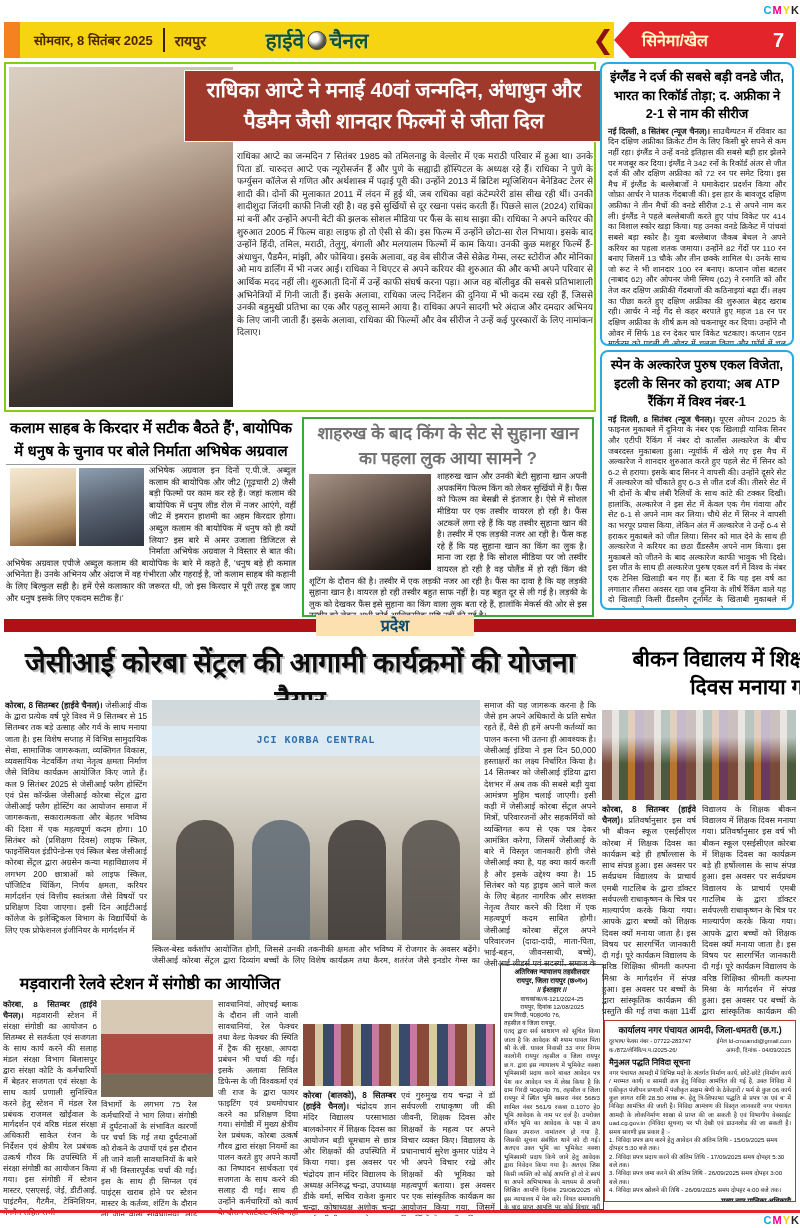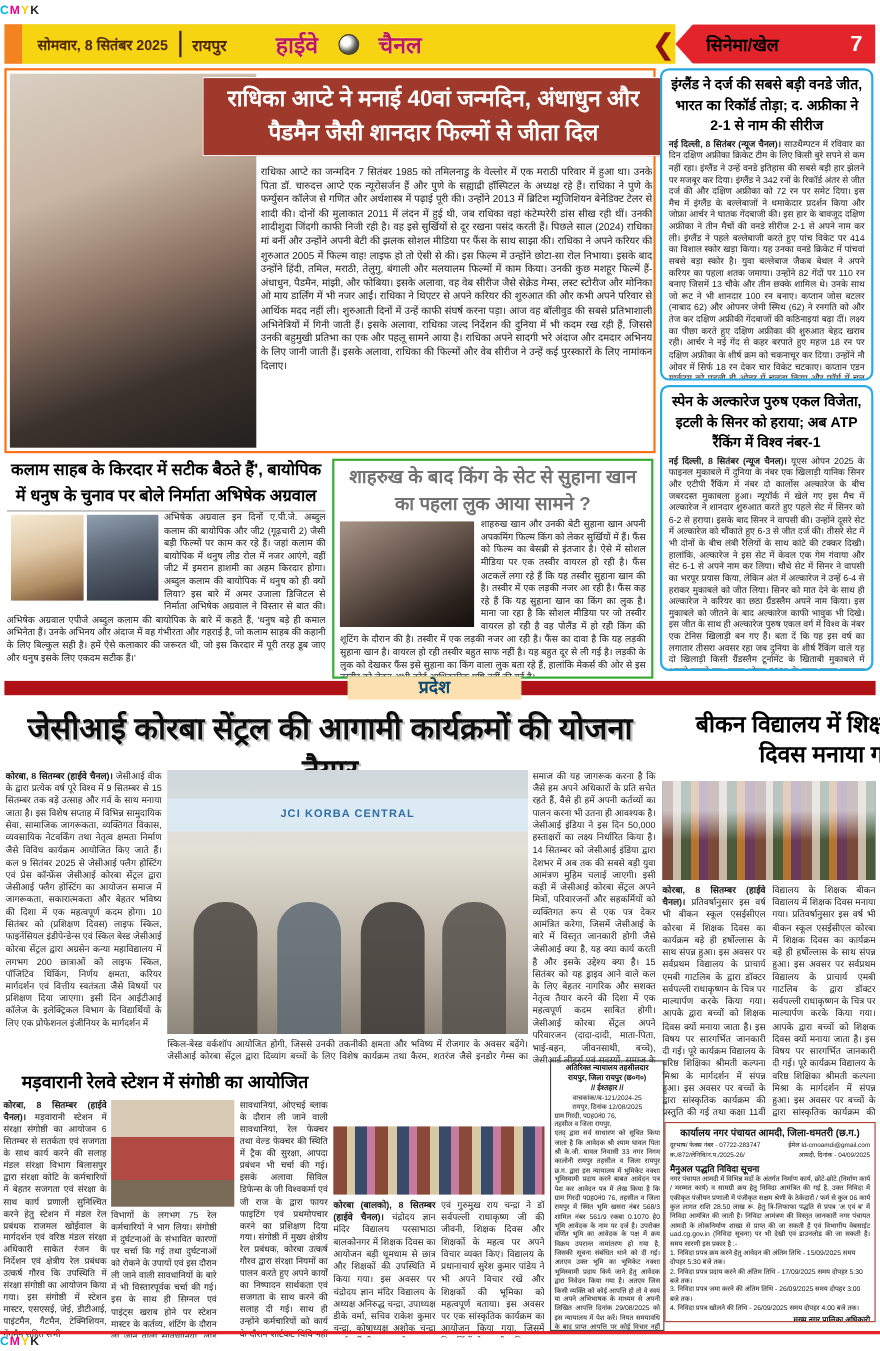--- a/index.html
+++ b/index.html
@@ -1,37 +1,37 @@
 <!DOCTYPE html>
 <html><head>
 <meta charset="utf-8">
 <style>
   html,body{margin:0;padding:0;background:#fff;}
   .page{position:relative;width:800px;height:1228px;background:#fff;overflow:hidden;
         font-family:"Liberation Sans","DejaVu Sans",sans-serif;color:#111;}
   
-  .cmyk{position:absolute;width:100%;text-align:left;font-weight:bold;font-size:11px;letter-spacing:1px;}
+  .cmyk{position:absolute;width:100%;text-align:right;font-weight:bold;font-size:11px;letter-spacing:1px;}
   .cmyk .c{color:#00aeef}.cmyk .m{color:#ec008c}.cmyk .y{color:#f5d000}.cmyk .k{color:#231f20}
   
   .header{position:absolute;left:4px;top:22px;width:792px;height:36px;display:flex;}
   .orange-block{width:16px;background:#f58220;}
   .yellow-area{flex:1;background:#f7d411;display:flex;align-items:center;position:relative;}
   .hdr-date{margin-left:14px;font-weight:bold;font-size:13px;color:#4d2600;}
   .hdr-div{width:2px;height:24px;background:#3a2200;margin:0 10px;}
   .hdr-city{font-weight:bold;font-size:14px;color:#4d2600;}
-  .masthead{position:absolute;left:50%;transform:translateX(-50%);display:flex;align-items:center;gap:18px;
-            font-weight:800;font-size:21px;color:#be185d;text-shadow:0 0 1px #fff;}
+  .masthead{position:absolute;left:50%;transform:translateX(-50%);display:flex;align-items:center;gap:3px;
+            font-weight:800;font-size:21px;color:#14532d;text-shadow:0 0 1px #fff;}
   .globe{width:17px;height:17px;border-radius:50%;background:radial-gradient(circle at 35% 35%,#fdfdfd 25%,#5a5a52 60%,#23231f);border:1px solid #3a3a33;}
   .hdr-chev{align-self:center;color:#8b1212;font-size:26px;font-weight:bold;margin-left:auto;line-height:0;}
   .red-area{width:182px;background:#e3242b;display:flex;align-items:center;justify-content:space-between;
             clip-path:polygon(16px 0,100% 0,100% 100%,16px 100%,0 50%);padding-left:28px;padding-right:12px;box-sizing:border-box;}
-  .section-name{color:#000000;font-weight:bold;font-size:16px;}
+  .section-name{color:#fef9c3;font-weight:bold;font-size:16px;}
   .page-num{color:#fff;font-weight:bold;font-size:20px;}
   
-  .lead-box{position:absolute;left:4px;top:62px;width:592px;height:350px;border:2px solid #f97316;box-sizing:border-box;}
+  .lead-box{position:absolute;left:4px;top:62px;width:592px;height:350px;border:2px solid #84cc16;box-sizing:border-box;}
   .radhika{position:absolute;left:3px;top:3px;width:224px;height:340px;
            background:linear-gradient(160deg,#d9cfc2 0%,#c9b6a4 30%,#8a7162 55%,#3c332e 78%,#23201d 100%);}
   .lead-headline{position:absolute;left:178px;top:6px;width:406px;background:#9e392c;border:1px solid #fff;
                  color:#fff;font-weight:800;font-size:20.5px;line-height:1.5;text-align:center;padding:4px 6px;}
   .lead-body{position:absolute;left:231px;top:86px;width:356px;height:256px;font-size:9px;line-height:1.4;
              text-align:justify;overflow:hidden;color:#1a1a1a;}
   
   .kalam{position:absolute;left:6px;top:417px;width:290px;height:200px;overflow:hidden;}
   .kalam-h{font-weight:800;font-size:15px;line-height:1.5;text-align:center;color:#000;border-bottom:1px solid #999;padding-bottom:2px;}
   .kalam-photos{float:left;width:134px;height:78px;display:flex;gap:3px;margin:3px 5px 2px 4px;}
@@ -56,21 +56,21 @@
                  color:#0c4a6e;font-weight:800;font-size:16px;text-align:center;line-height:21px;}
   
   .jci-headline{position:absolute;left:0;top:642px;width:600px;text-align:center;font-weight:800;font-size:28px;
                 color:#0d0d0d;text-shadow:2px 2px 0 rgba(0,0,0,0.25);}
   .col{position:absolute;font-size:8.2px;line-height:1.37;text-align:justify;overflow:hidden;color:#1a1a1a;}
   .jci-col1{left:5px;top:700px;width:142px;height:266px;}
   .jci-col2{left:484px;top:700px;width:112px;height:266px;}
   .jci-photo{position:absolute;left:152px;top:700px;width:328px;height:240px;overflow:hidden;
              background:linear-gradient(180deg,#cfd8dd 0%,#e3e0d6 30%,#b9b2a4 70%,#8d867a 100%);}
   .jci-banner{position:absolute;left:0;top:26px;width:100%;height:30px;background:#dceaf4;color:#2f6ea8;
-              font-weight:bold;font-size:10px;text-align:center;line-height:30px;letter-spacing:1px;}
+              font-weight:bold;font-size:10px;text-align:center;line-height:30px;letter-spacing:1px;font-family:Liberation Mono, monospace;}
   .fig{position:absolute;bottom:0;width:58px;height:120px;border-radius:28px 28px 0 0;background:#4a4540;opacity:.85;}
   .jci-below{left:152px;top:944px;width:328px;height:22px;}
   
   .beacon-h{position:absolute;left:627px;top:645px;width:194px;text-align:right;font-weight:800;font-size:21px;line-height:1.35;color:#000;}
   .beacon-photo{position:absolute;left:602px;top:710px;width:194px;height:90px;
       background:repeating-linear-gradient(90deg,#7a4a3a 0 10px,#c7b9a5 10px 17px,#4a5a3a 17px 26px,#b5742f 26px 33px,#6b3a5a 33px 42px),
                  linear-gradient(180deg,rgba(220,225,230,.85) 0 30%,rgba(0,0,0,0) 60%);background-blend-mode:overlay;}
   .beacon-col1{left:602px;top:804px;width:94px;height:212px;}
   .beacon-col2{left:702px;top:804px;width:94px;height:212px;}
   

